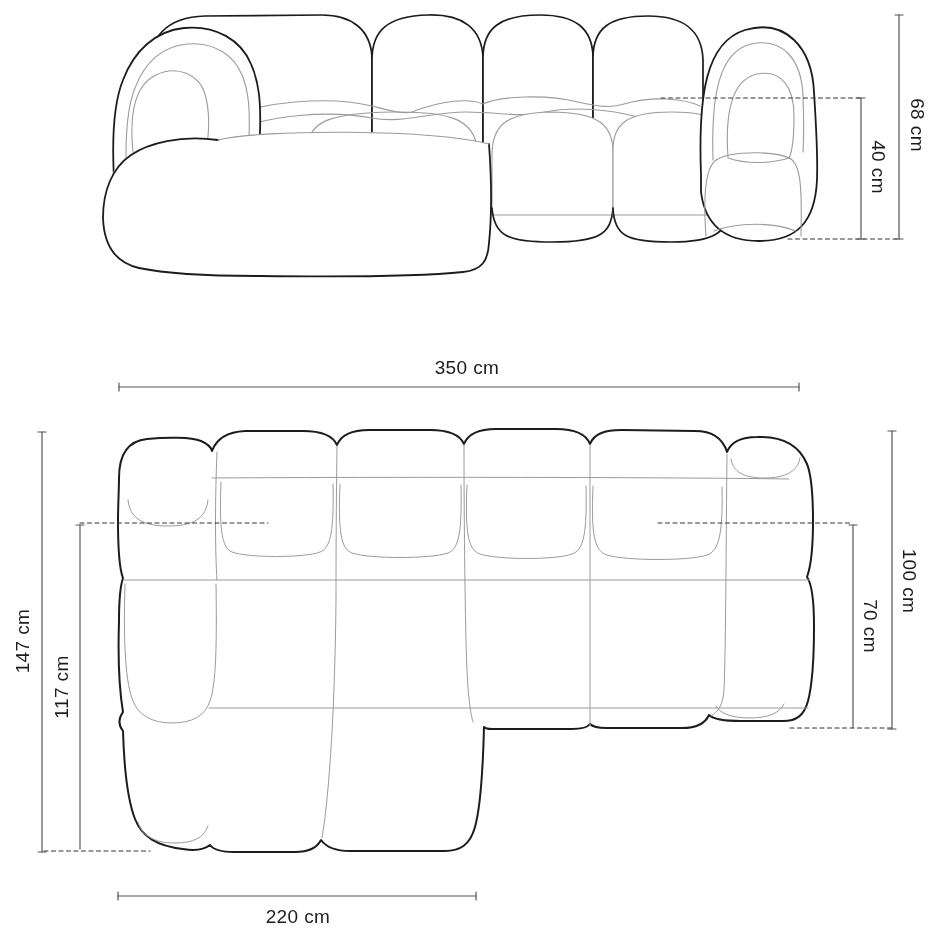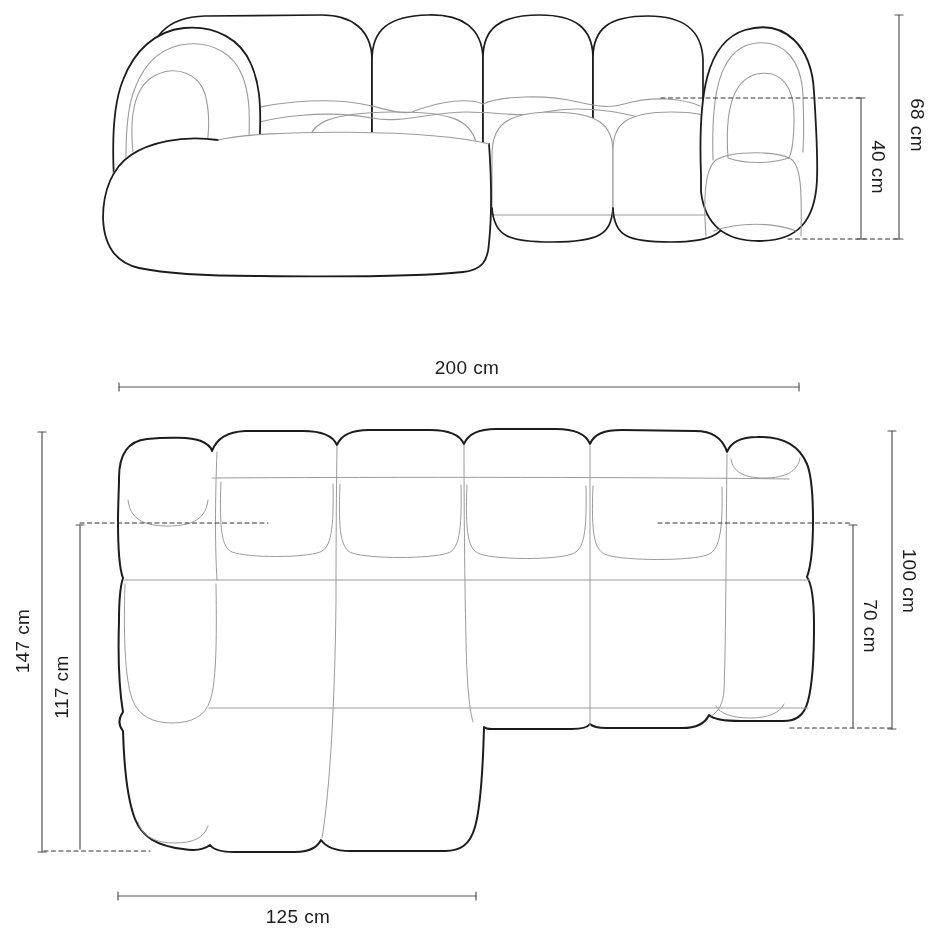--- a/index.html
+++ b/index.html
@@ -149,20 +149,20 @@
             <path d="M118 896 H476"></path>
             <path d="M118 892 V900"></path>
             <path d="M476 892 V900"></path>
           </g>
     </g>
   </g>
 </svg>
 
 <div class="dim-label rot90" style="left:917px;top:125px">68 cm</div>
 <div class="dim-label rot90" style="left:878px;top:167px">40 cm</div>
-<div class="dim-label" style="left:467px;top:368px">200 cm</div>
+<div class="dim-label" style="left:467px;top:368px">350 cm</div>
 <div class="dim-label rotm90" style="left:23px;top:641px">147 cm</div>
 <div class="dim-label rotm90" style="left:62px;top:687px">117 cm</div>
 <div class="dim-label rot90" style="left:909px;top:581px">100 cm</div>
 <div class="dim-label rot90" style="left:870px;top:626px">70 cm</div>
-<div class="dim-label" style="left:298px;top:917px">125 cm</div>
+<div class="dim-label" style="left:298px;top:917px">220 cm</div>
 
 </div>
 
 </body></html>

